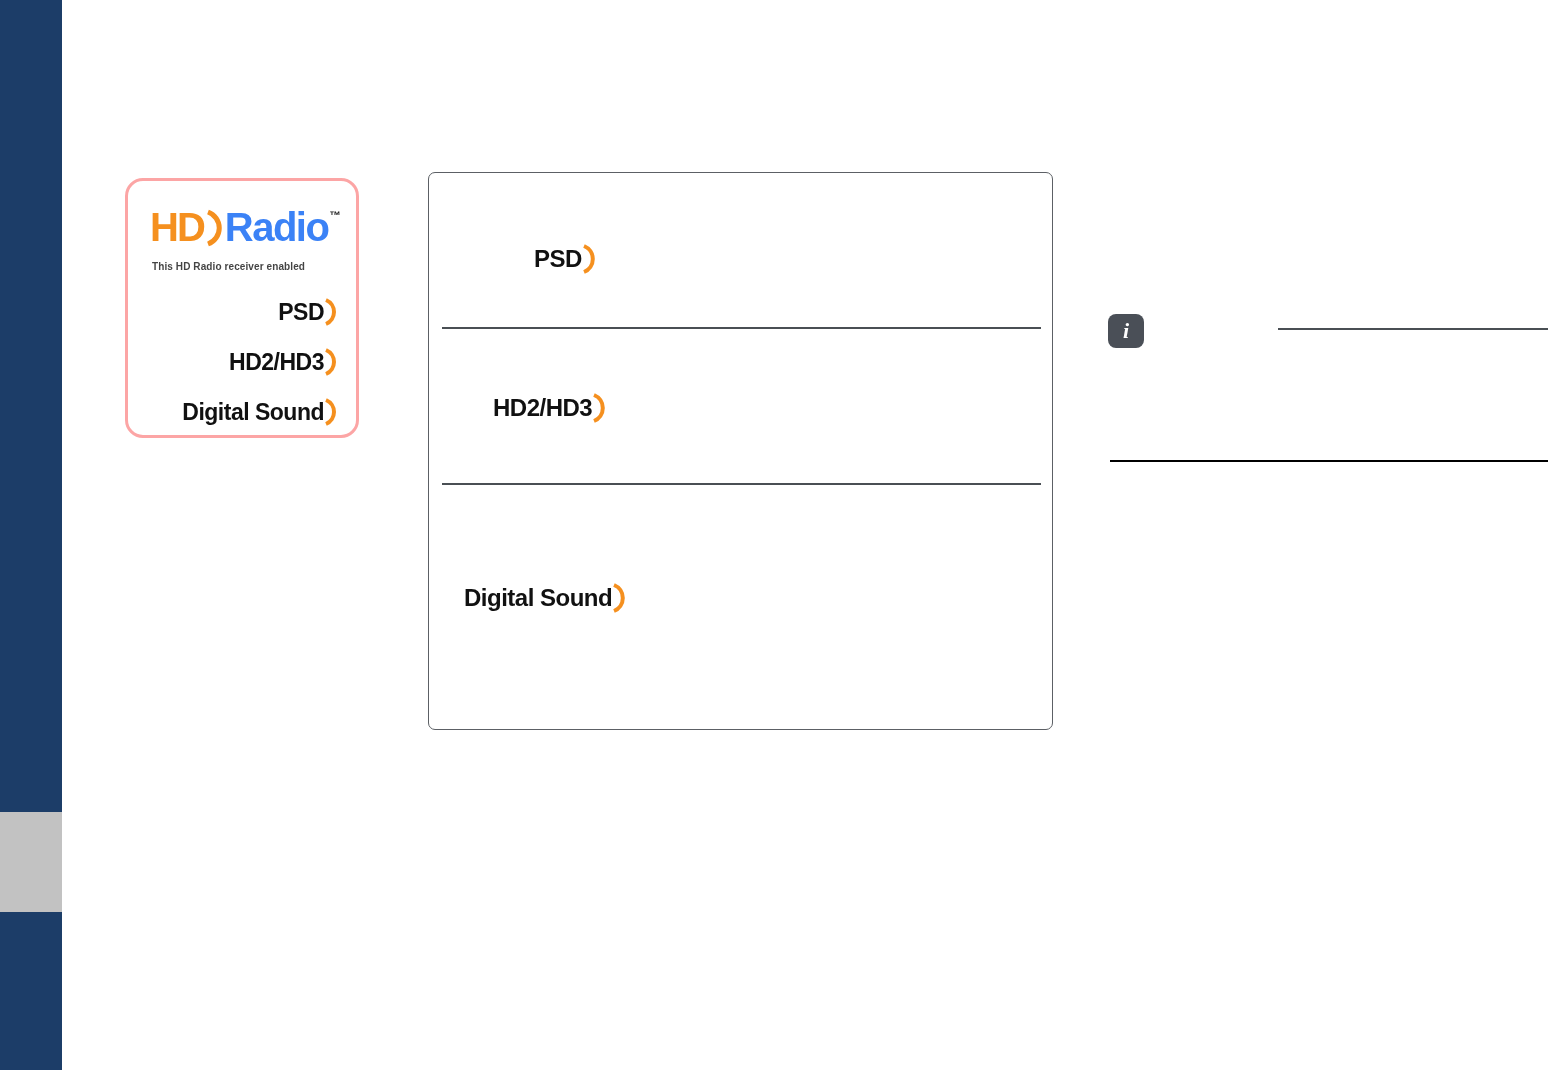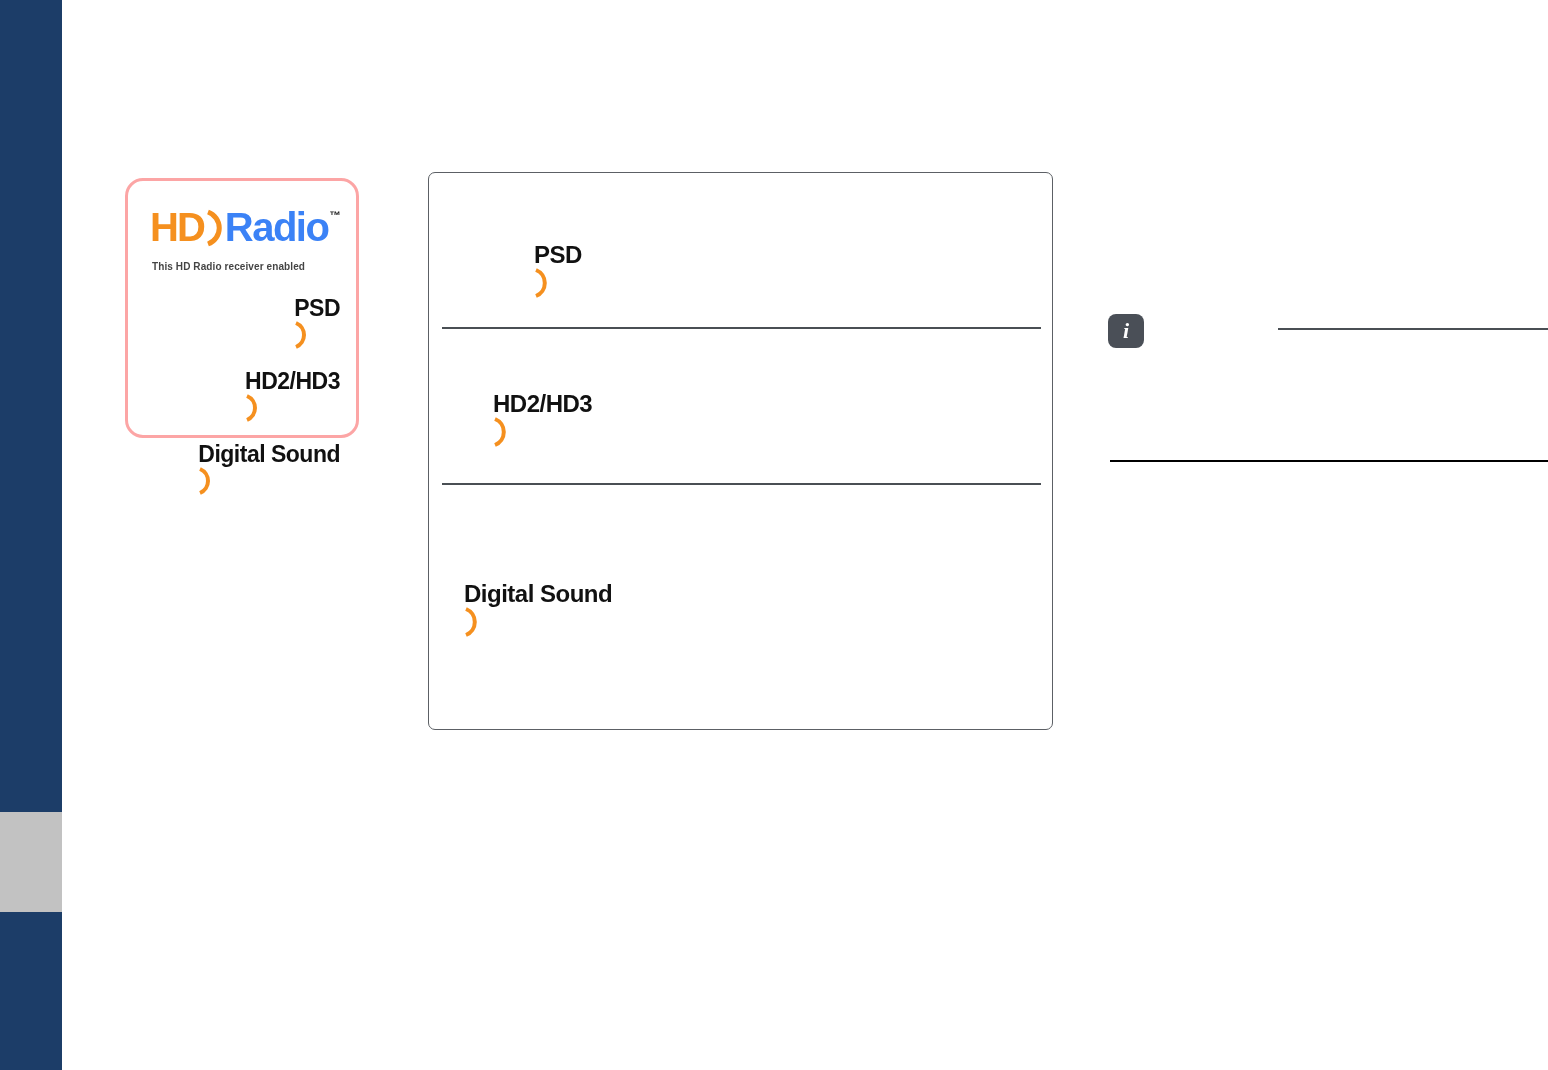--- a/index.html
+++ b/index.html
@@ -29,23 +29,22 @@
     left: 0;
     top: 812px;
     width: 62px;
     height: 100px;
     background: #c2c2c2;
   }
 
   
   .mark {
     display: inline-flex;
-    align-items: flex-start;
+    align-items: center;
     white-space: nowrap;
-    flex-direction: column;
   }
   .mark-text {
     font-family: "Liberation Sans", sans-serif;
     font-weight: bold;
     color: #111111;
     letter-spacing: -0.5px;
     line-height: 1;
   }
   .mark-arc {
     display: inline-block;

